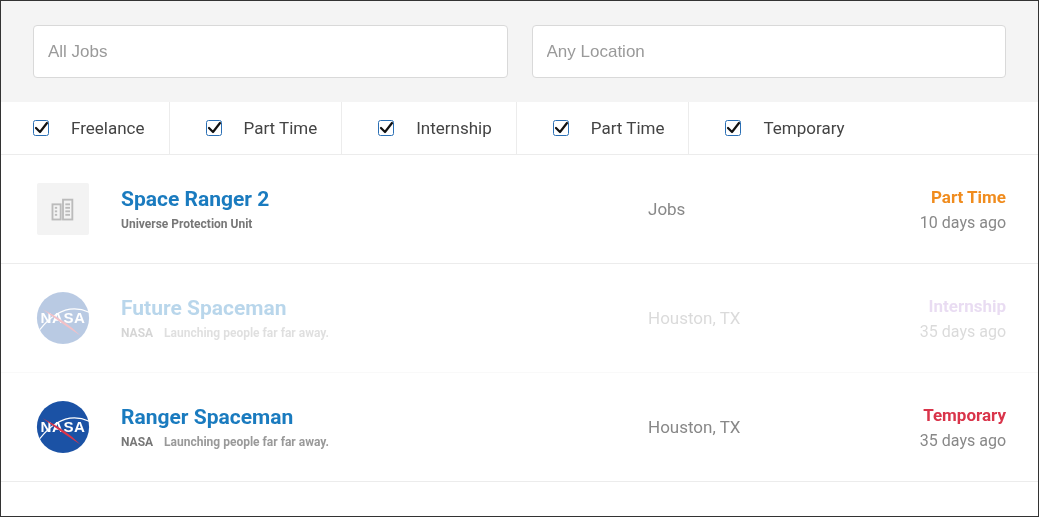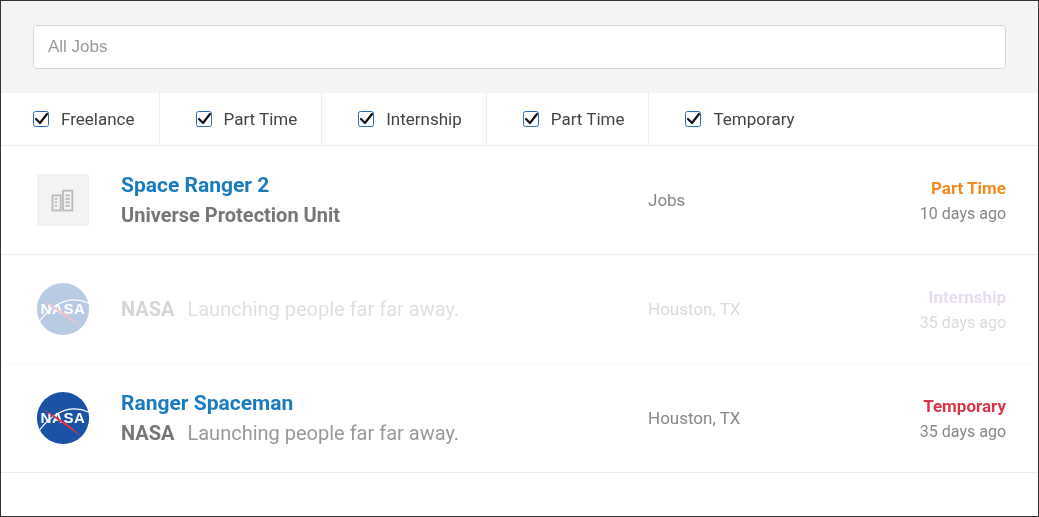--- a/index.html
+++ b/index.html
@@ -13,40 +13,40 @@
     overflow: hidden;
   }
   .search-bar {
     display: flex;
     gap: 24px;
     padding: 24px 32px;
     background: #f4f4f4;
   }
   .search-input {
     flex: 1;
-    height: 44px;
+    height: 53px;
     font-size: 17px;
     padding: 0 14px;
     border: 1px solid #d9d9d9;
     border-radius: 4px;
     background: #fff;
     color: #444;
   }
   .search-input::placeholder { color: #9a9a9a; }
 
   .filters {
     display: flex;
     border-bottom: 1px solid #ececec;
     padding: 0 32px;
     background: #fff;
   }
   .filter-item {
     display: flex;
     align-items: center;
-    gap: 12px;
+    gap: 22px;
     padding: 16px 24px 16px 0;
     margin-right: 36px;
     font-size: 17px;
     color: #444;
     cursor: pointer;
     border-right: 1px solid #ececec;
   }
   .filter-item:last-child { border-right: none; }
   .chk {
     width: 16px;
@@ -84,25 +84,25 @@
     color: #bbb;
   }
   .job-main { flex: 1; min-width: 0; }
   .job-title {
     font-size: 21px;
     font-weight: 700;
     color: #1a7bbf;
     margin-bottom: 6px;
   }
   .job-sub {
-    font-size: 20px;
+    font-size: 12px;
     color: #888;
   }
   .job-company { font-weight: 700; color: #777; }
-  .job-tagline { font-weight: 400; color: #999; margin-left: 8px; }
+  .job-tagline { font-weight: 700; color: #999; margin-left: 8px; }
   .job-location {
     width: 200px;
     color: #888;
     font-size: 17px;
     flex-shrink: 0;
   }
   .job-meta {
     width: 130px;
     text-align: right;
     flex-shrink: 0;
@@ -116,20 +116,21 @@
 
   .type-parttime  { color: #f08c1e; }
   .type-internship{ color: #b88fd6; }
   .type-temporary { color: #d9344a; }
 </style>
 </head>
 <body>
 
 <div class="search-bar">
   <input class="search-input" type="text" placeholder="All Jobs" style="">
+  <input class="search-input" type="text" placeholder="Any Location" style="">
 </div>
 
 <div class="filters">
   <label class="filter-item">
     <span class="chk">
       <svg width="16" height="16" viewBox="0 0 16 16">
           <rect x="0.5" y="0.5" width="15" height="15" rx="2" fill="#fff" stroke="#2a6fb5"></rect>
           <path d="M3 8 L7 12 L14 3" stroke="#111" stroke-width="2.2" fill="none" stroke-linecap="round" stroke-linejoin="round"></path>
         </svg>
     </span>
@@ -208,20 +209,21 @@
   <div class="job faded">
     <div class="logo-box">
       <svg width="58" height="58" viewBox="0 0 100 100">
         <circle cx="50" cy="50" r="45" fill="#1b52a5"></circle>
         <text x="50" y="58" text-anchor="middle" font-size="26" font-weight="900" fill="#fff" font-family="Arial" letter-spacing="1">NASA</text>
         <path d="M10 70 Q50 20 95 40" stroke="#fff" stroke-width="2" fill="none"></path>
         <path d="M15 35 Q55 55 80 80 Q55 65 15 35 Z" fill="#d9344a"></path>
       </svg>
     </div>
     <div class="job-main">
+      <div class="job-title">Future Spaceman</div>
       <div class="job-sub">
         <span class="job-company">NASA</span>
         <span class="job-tagline">Launching people far far away.</span>
       </div>
     </div>
     <div class="job-location">Houston, TX</div>
     <div class="job-meta">
       <div class="job-type type-internship">Internship</div>
       <div class="job-age">35 days ago</div>
     </div>

